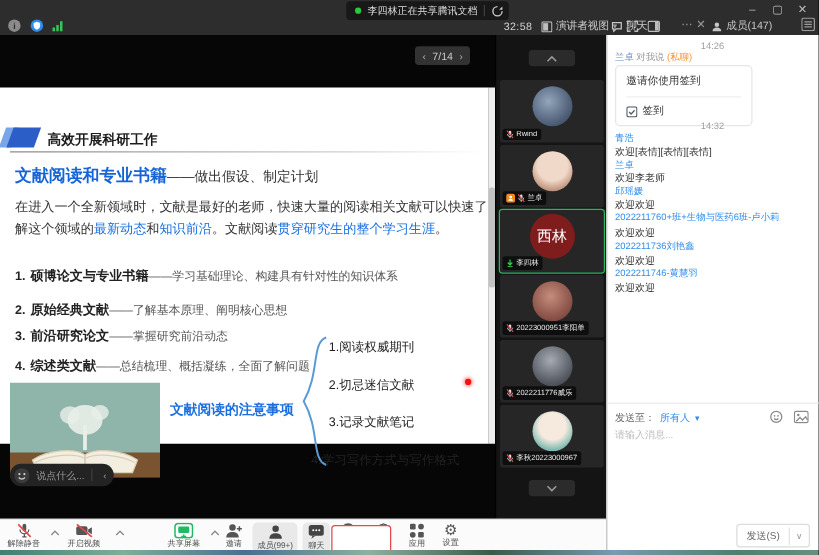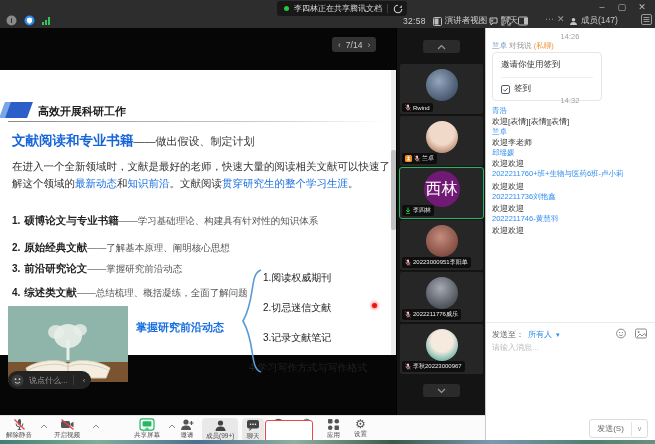--- a/index.html
+++ b/index.html
@@ -69,21 +69,21 @@
 
   
   #strip { left:396px; top:28px; width:89px; height:387px; background:#141414; border-left:1px solid #000; }
   .strip-btn { left:26px; width:37px; height:13px; background:#2b2b2b; border-radius:3px; display:flex; align-items:center; justify-content:center; }
   .tile { left:3px; width:83px; height:50px; background:#262626; border-radius:2px; overflow:hidden; }
   .tile .av { position:absolute; left:50%; top:42%; transform:translate(-50%,-50%); width:32px; height:32px; border-radius:50%; }
   .tile.active { outline:1.5px solid #23b862; }
   .namebar { position:absolute; left:2px; bottom:2px; max-width:79px; background:rgba(0,0,0,.62); border-radius:2px; padding:1px 3px; display:flex; align-items:center; gap:2px; }
   .namebar .nm { font-size:6px; color:#ececec; white-space:nowrap; overflow:hidden; text-overflow:ellipsis; }
   .badge-orange { width:7px; height:7px; background:#f28a1e; border-radius:1.5px; display:inline-flex; align-items:center; justify-content:center; }
-  .av-txt { position:absolute; left:50%; top:42%; transform:translate(-50%,-50%); width:36px; height:36px; border-radius:50%; background:#701a75; color:#fff; font-size:16px; display:flex; align-items:center; justify-content:center; }
+  .av-txt { position:absolute; left:50%; top:42%; transform:translate(-50%,-50%); width:36px; height:36px; border-radius:50%; background:#7f1d1d; color:#fff; font-size:12px; display:flex; align-items:center; justify-content:center; }
 
   
   #btoolbar { left:0; top:415px; width:485px; height:25px; background:#fbfbfb; border-top:1px solid #e4e4e4; }
   .titem { position:absolute; top:2px; display:flex; flex-direction:column; align-items:center; gap:0px; }
   .titem .lbl { font-size:6.5px; color:#4d4d4d; white-space:nowrap; }
   .titem.boxed { background:#e9e9e9; border-radius:4px; padding:1px 4px; }
   .tcaret { position:absolute; top:8px; }
   #leave-btn { right:172px; top:4px; position:absolute; border:1px solid #e5484d; color:#e5484d; background:#fff; font-size:8px; padding:18px 7px; border-radius:3px; }
 
   
@@ -215,21 +215,21 @@
       <rect y="56" width="120" height="20" fill="#7a5330"></rect>
       <ellipse cx="60" cy="30" rx="14" ry="12" fill="#e9efe8" opacity=".9"></ellipse>
       <ellipse cx="48" cy="26" rx="8" ry="7" fill="#e9efe8" opacity=".8"></ellipse>
       <ellipse cx="72" cy="24" rx="7" ry="6" fill="#e9efe8" opacity=".8"></ellipse>
       <rect x="58.5" y="34" width="3" height="20" fill="#e9efe8"></rect>
       <path d="M18 62c12-8 34-10 42-4 8-6 30-4 42 4l-4 10H22z" fill="#f3eee0" stroke="#d8cfb8"></path>
       <path d="M60 58v12" stroke="#c9bfa6"></path>
       <path d="M20 64c12-6 32-8 40-3M100 64c-12-6-32-8-40-3" stroke="#d8cfb8" fill="none"></path>
     </svg>
 
-    <div id="note-title" class="abs">掌握研究前沿动态</div>
+    <div id="note-title" class="abs">文献阅读的注意事项</div>
     <svg class="abs" style="left:240px; top:198px" width="22" height="106" viewBox="0 0 22 106">
       <path d="M21 2 C9 6 16 30 3 53 C16 76 9 100 21 104" fill="none" stroke="#5b9bd5" stroke-width="1.6"></path>
     </svg>
     <div class="note" style="left:263px; top:201px">1.阅读权威期刊</div>
     <div class="note" style="left:263px; top:231px">2.切忌迷信文献</div>
     <div class="note" style="left:263px; top:261px">3.记录文献笔记</div>
     <div class="note" style="left:249px; top:291px">4.学习写作方式与写作格式</div>
     <div id="laser" class="abs"></div>
   </div>
   <div id="slide-scroll" class="abs">

